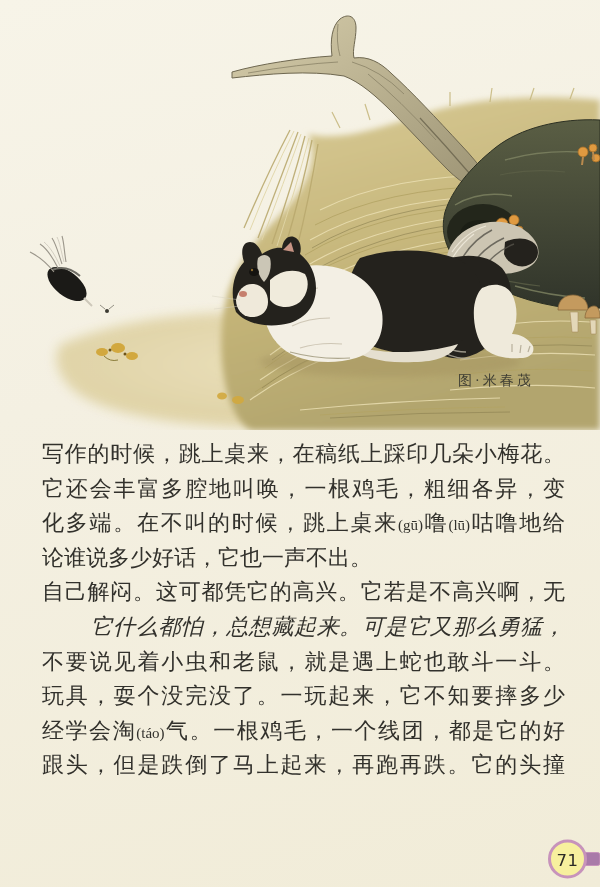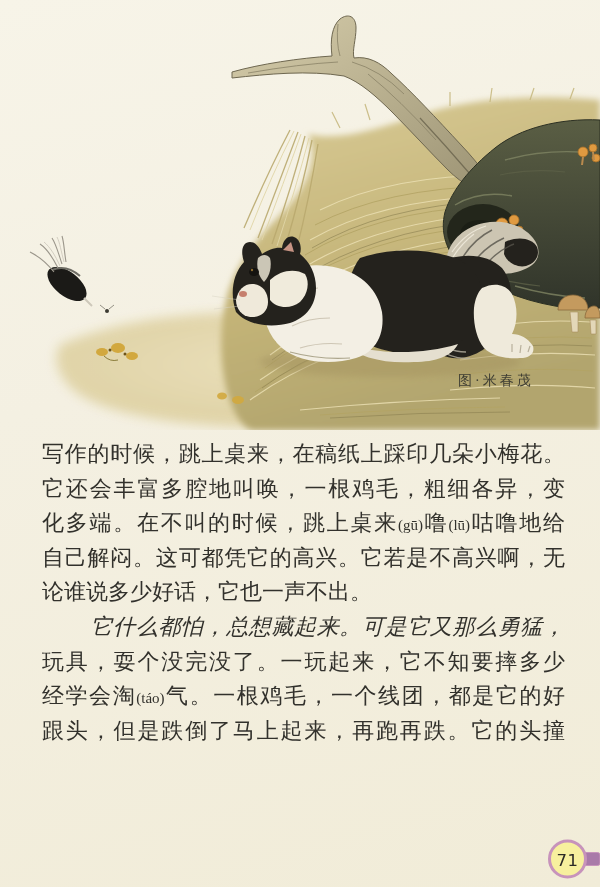--- a/index.html
+++ b/index.html
@@ -177,23 +177,24 @@
         <path d="M105,309 L100,305 M109,309 L114,305" stroke="#6a675c" stroke-width="0.7" fill="none"></path>
       </g>
     </svg>
     <figcaption class="caption">图·米春茂</figcaption>
   </figure>
 
   <div class="body-text" id="body-text">
       <div class="text-line full"><span>写作的时候，跳上桌来，在稿纸上踩印几朵小梅花。</span></div>
       <div class="text-line full"><span>它还会丰富多腔地叫唤，一根鸡毛，粗细各异，变</span></div>
       <div class="text-line full"><span>化多端。在不叫的时候，跳上桌来</span><span class="pinyin">(gū)</span><span>噜</span><span class="pinyin">(lū)</span><span>咕噜地给</span></div>
+      <div class="text-line"><span>论谁说多少好话，它也一声不出。</span></div>
       <div class="text-line full"><span>自己解闷。这可都凭它的高兴。它若是不高兴啊，无</span></div>
-      <div class="text-line"><span>论谁说多少好话，它也一声不出。</span></div>
       <div class="text-line indent full"><span>它什么都怕，总想藏起来。可是它又那么勇猛，</span></div>
+      <div class="text-line full"><span>不要说见着小虫和老鼠，就是遇上蛇也敢斗一斗。</span></div>
       <div class="text-line full"><span>玩具，耍个没完没了。一玩起来，它不知要摔多少</span></div>
       <div class="text-line full"><span>经学会淘</span><span class="pinyin">(táo)</span><span>气。一根鸡毛，一个线团，都是它的好</span></div>
       <div class="text-line full"><span>跟头，但是跌倒了马上起来，再跑再跌。它的头撞</span></div>
     </div>
 
   <svg class="badge" width="55" height="42" viewBox="0 0 55 42">
     <rect x="36" y="13.5" width="19" height="13" rx="2.5" stroke="#c793bb" stroke-width="1" fill="#a97aa9"></rect>
     <circle cx="22.5" cy="20" r="18" stroke-width="3" fill="#f7f09e" stroke="#c793bb"></circle>
     <text x="22.5" y="26.5" font-size="16.5" text-anchor="middle" fill="#2b2a26" letter-spacing="0.5">71</text>
   </svg>

